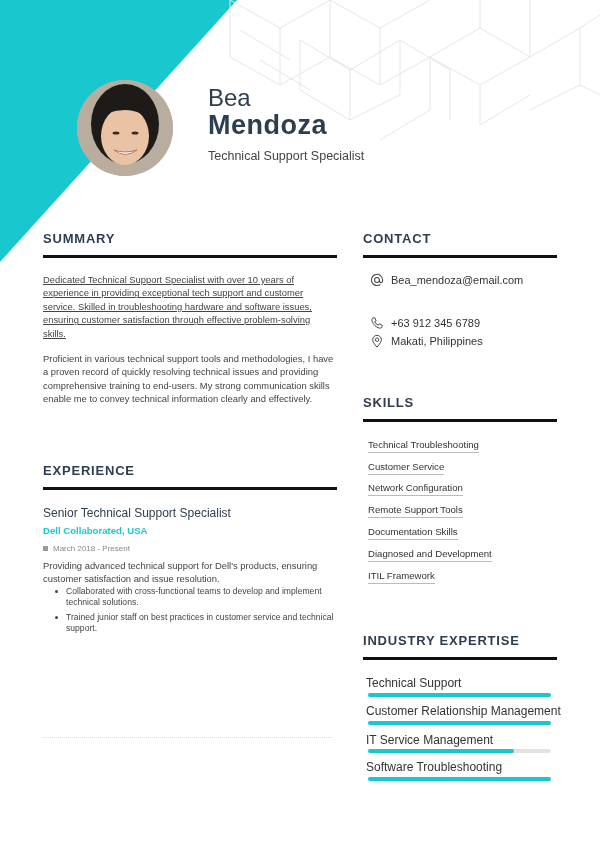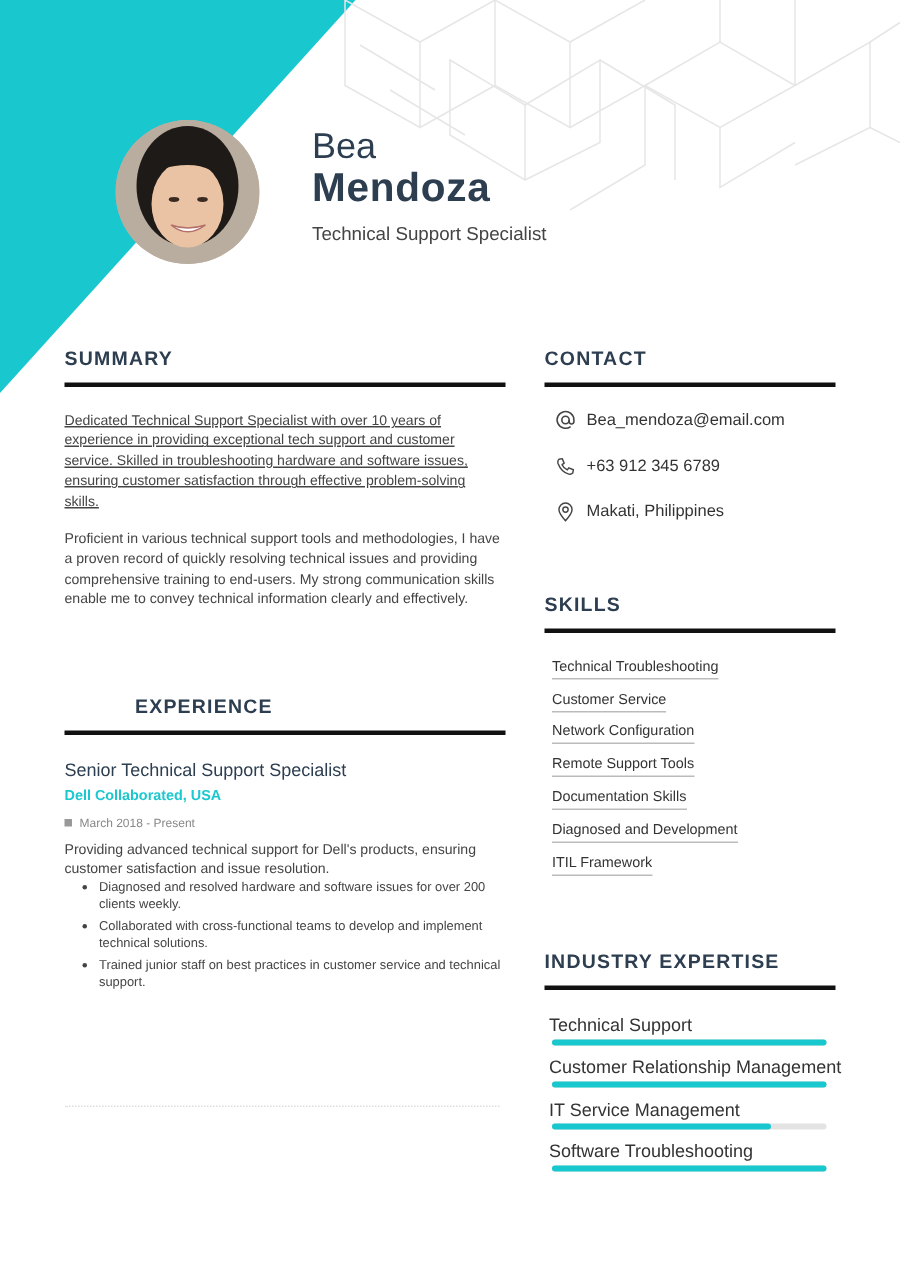--- a/index.html
+++ b/index.html
@@ -84,49 +84,48 @@
 
 <div class="name-first">Bea</div>
 <div class="name-last">Mendoza</div>
 <div class="job-title">Technical Support Specialist</div>
 
 <div class="section-title" style="left:43px; top:231px;">SUMMARY</div>
 <div class="rule" style="left:43px; top:255px; width:294px;"></div>
 <p class="para" style="top:273px;text-decoration:underline;">Dedicated Technical Support Specialist with over 10 years of experience in providing exceptional tech support and customer service. Skilled in troubleshooting hardware and software issues, ensuring customer satisfaction through effective problem-solving skills.</p>
 <p class="para" style="top:352px;">Proficient in various technical support tools and methodologies, I have a proven record of quickly resolving technical issues and providing comprehensive training to end-users. My strong communication skills enable me to convey technical information clearly and effectively.</p>
 
-<div class="section-title" style="left:43px; top:463px;margin-left:47px;">EXPERIENCE</div>
+<div class="section-title" style="left:43px; top:463px;">EXPERIENCE</div>
 <div class="rule" style="left:43px; top:487px; width:294px;"></div>
 <div class="exp-role">Senior Technical Support Specialist</div>
 <div class="exp-company">Dell Collaborated, USA</div>
 <div class="exp-date">
   <span class="sq"></span>
   <span>March 2018 - Present</span>
 </div>
 <div class="exp-desc">Providing advanced technical support for Dell's products, ensuring customer satisfaction and issue resolution.</div>
 <ul class="bullets">
-  <li>Diagnosed and resolved hardware and software issues for over 200 clients weekly.</li>
   <li>Collaborated with cross-functional teams to develop and implement technical solutions.</li>
   <li>Trained junior staff on best practices in customer service and technical support.</li>
 </ul>
 <div class="dotted-sep"></div>
 
 <div class="section-title" style="left:363px; top:231px;">CONTACT</div>
 <div class="rule" style="left:363px; top:255px; width:194px;"></div>
 
 <div class="contact-item" style="top:273px;">
   <svg viewBox="0 0 16 16">
       <g fill="none" stroke="#444" stroke-width="1.2">
         <circle cx="8" cy="8" r="2.8"></circle>
         <path d="M10.8,8 v1.2 a1.8,1.8 0 0 0 3.6,0 V8 a6.4,6.4 0 1 0 -2.5,5"></path>
       </g>
     </svg>
   <span>Bea_mendoza@email.com</span>
 </div>
-<div class="contact-item" style="top:304px;">
+<div class="contact-item" style="top:316px;">
   <svg viewBox="0 0 16 16">
       <path d="M3,2.5 L5.5,2 L7,5.5 L5.4,6.6 Q6.6,9.4 9.4,10.6 L10.5,9 L14,10.5 L13.5,13 Q12.5,14.2 10.5,13.8 Q4.8,12.2 2.2,5.5 Q1.8,3.5 3,2.5 Z" fill="none" stroke="#444" stroke-width="1.1" stroke-linejoin="round"></path>
     </svg>
   <span>+63 912 345 6789</span>
 </div>
 <div class="contact-item" style="top:334px;">
   <svg viewBox="0 0 16 16">
       <g fill="none" stroke="#444" stroke-width="1.1">
         <path d="M8,15 Q3,9.5 3,6.5 a5,5 0 0 1 10,0 Q13,9.5 8,15 Z"></path>
         <circle cx="8" cy="6.5" r="2"></circle>

